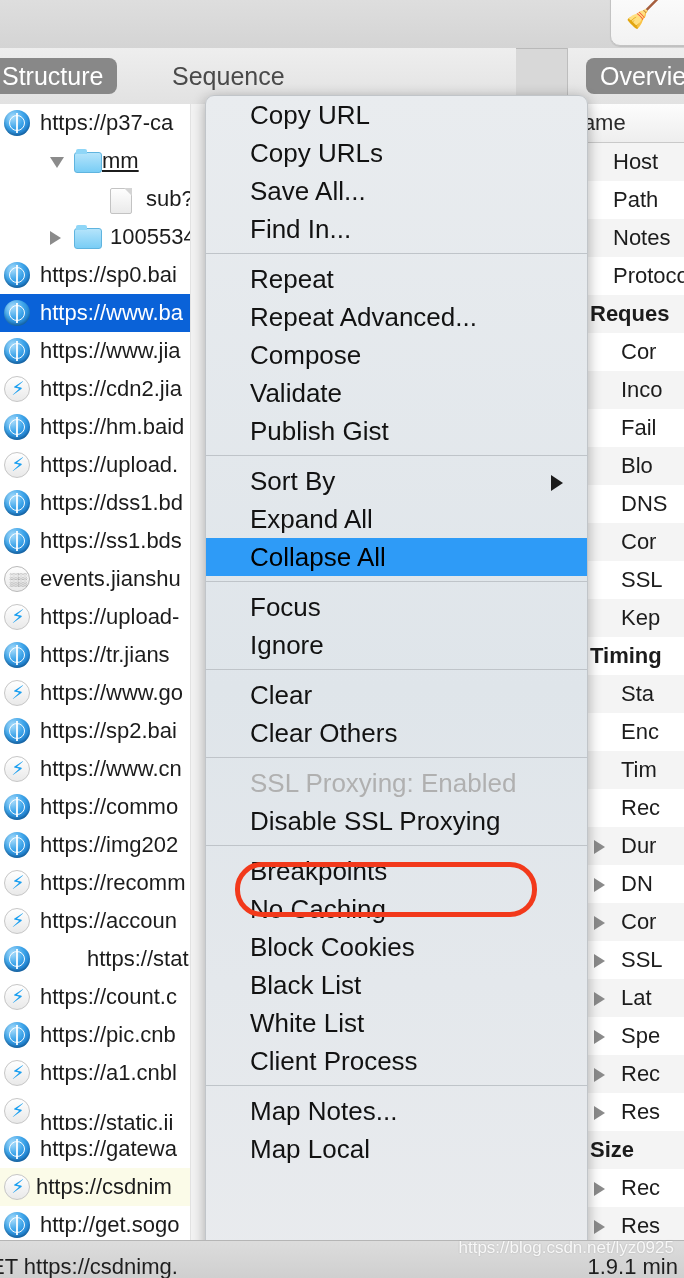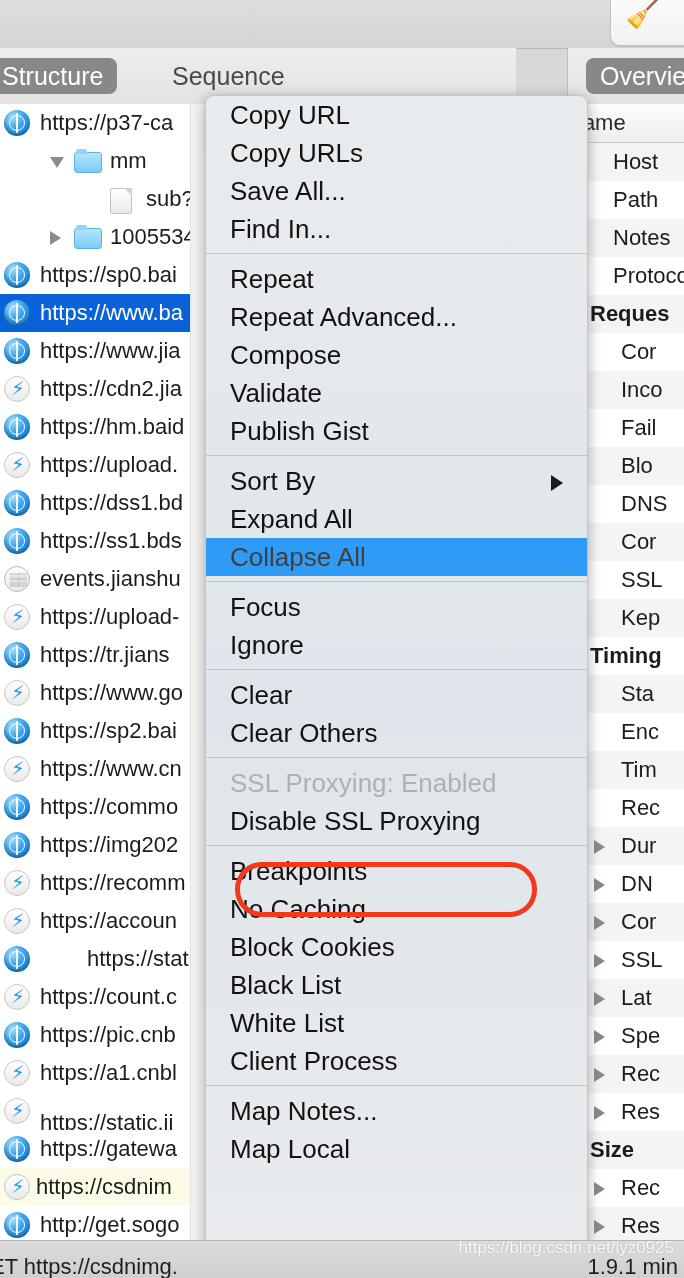--- a/index.html
+++ b/index.html
@@ -165,23 +165,23 @@
   
   #ctxmenu{
     position:absolute;left:205px;top:95px;width:381px;height:1183px;
     background:linear-gradient(#e9ecef 0%,#dfe5ea 50%,#e9ebee 100%);
     border:1px solid #c1c5c9;border-top-left-radius:9px;border-top-right-radius:9px;
     box-shadow:0 3px 14px rgba(0,0,0,.32);
     overflow:hidden;
   }
   .mi{
     position:relative;height:38px;line-height:38px;
-    font-size:26px;color:#121212;padding-left:24px;white-space:nowrap;
-  }
-  .mi.hl{background:#2e9bf7;color:#404040;}
+    font-size:26px;color:#121212;padding-left:44px;white-space:nowrap;
+  }
+  .mi.hl{background:#2e9bf7;color:#000000;}
   .mi.dis{color:#b0b0b0;}
   .mi .submarker{
     position:absolute;right:24px;top:13px;width:0;height:0;
     border-left:12px solid #1b1b1b;
     border-top:8px solid transparent;border-bottom:8px solid transparent;
   }
   .msep{height:1px;background:#bfc4c9;margin:5px 0 6px 0;}
   #ssl-annot{
     position:absolute;left:235px;top:862px;width:302px;height:55px;
     border:5px solid #f2391b;border-radius:27px;
@@ -221,21 +221,21 @@
 <div class="tab active" id="tab-overview">Overvie</div>
 
 <div id="tree">
     <div class="row">
       <div class="ico globe" style="left: 4px;"></div>
       <div class="lbl" style="left: 40px;">https://p37-ca</div>
     </div>
     <div class="row">
       <div class="tri open" style="left: 50px;"></div>
       <div class="ico folder" style="left: 74px;"></div>
-      <div class="lbl" style="left: 110px;">mm</div>
+      <div class="lbl" style="left: 102px; text-decoration: underline;">mm</div>
     </div>
     <div class="row">
       <div class="ico page" style="left: 110px;"></div>
       <div class="lbl" style="left: 146px;">sub?tok</div>
     </div>
     <div class="row">
       <div class="tri closed" style="left: 50px;"></div>
       <div class="ico folder" style="left: 74px;"></div>
       <div class="lbl" style="left: 110px;">10055343</div>
     </div>

